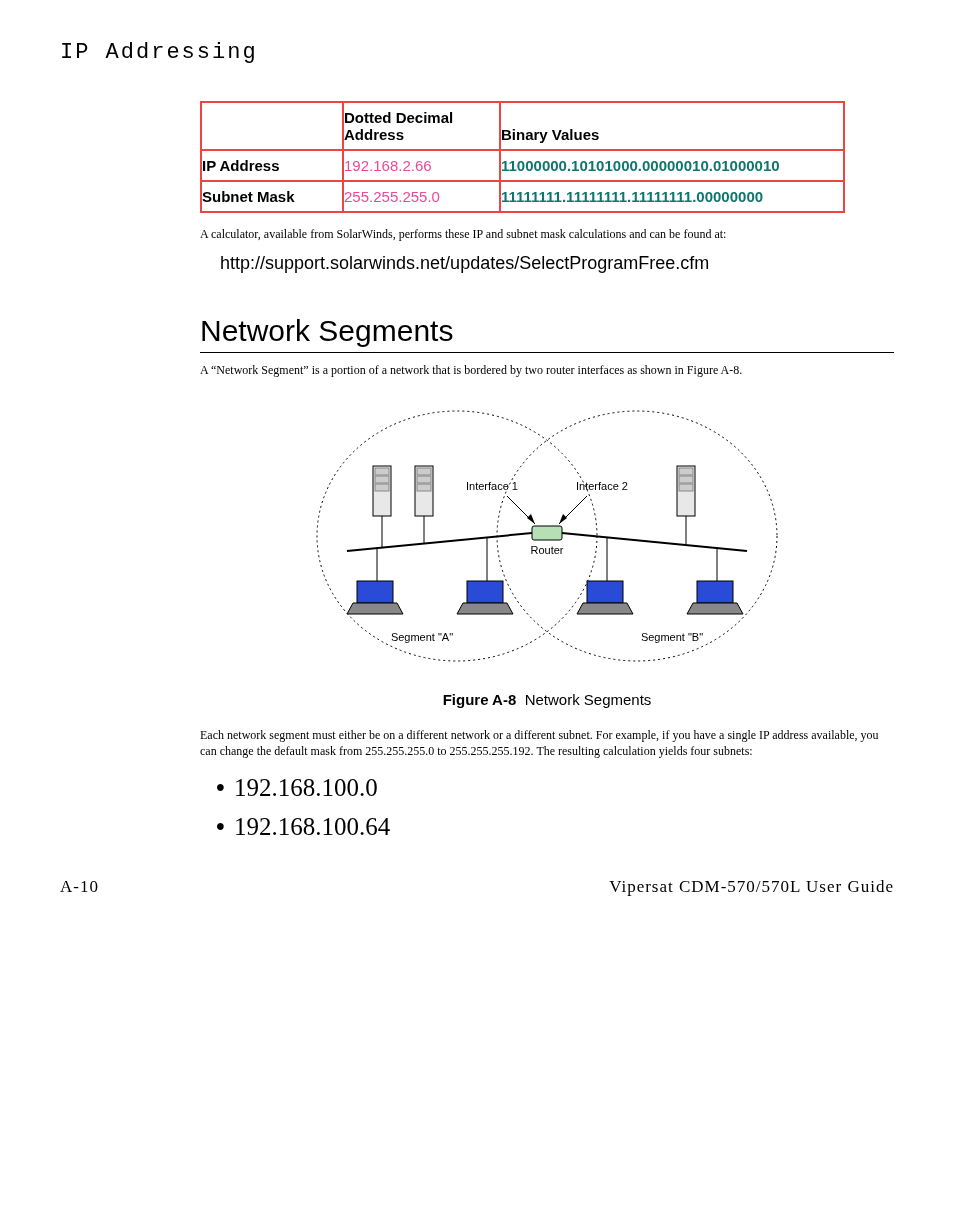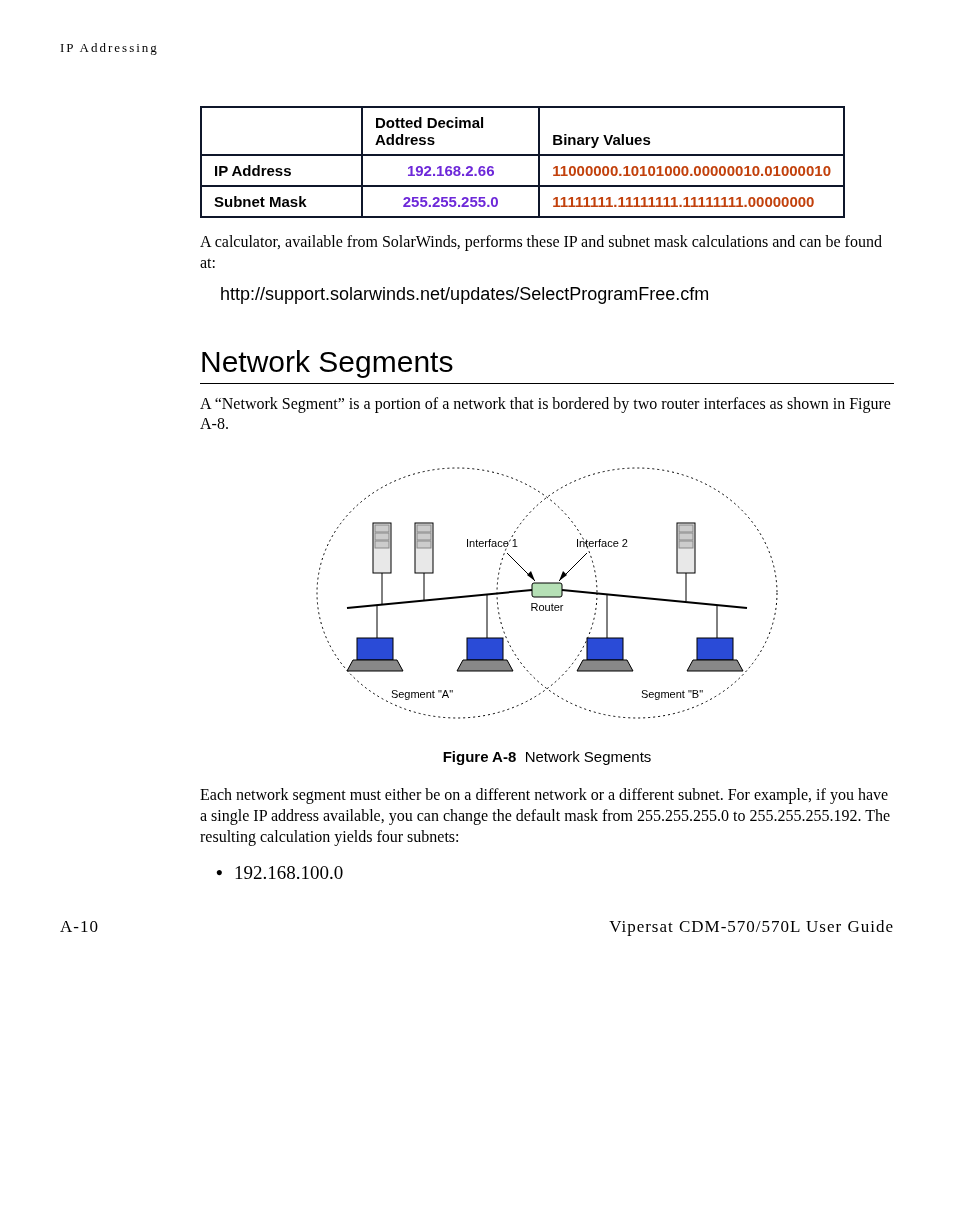--- a/index.html
+++ b/index.html
@@ -5,71 +5,70 @@
   body {
     margin: 0;
     padding: 40px 60px;
     font-family: 'Times New Roman', Times, serif;
     font-size: 18px;
     color: #000;
     background: #fff;
     width: 834px;
   }
   .running-header {
-    font-family: Liberation Serif, serif;
+    font-family: Liberation Mono, monospace;
     letter-spacing: 2px;
-    font-size: 13px;
-    margin-bottom: 50px;
+    font-size: 22px;
+    margin-bottom: 36px;
   }
   .content {
     margin-left: 140px;
     margin-right: 0;
   }
   table.anding {
     border-collapse: collapse;
     width: 645px;
     margin-bottom: 14px;
   }
   table.anding th, table.anding td {
-    border: 2px solid #0f172a;
-    padding: 6px 12px;
+    border: 2px solid #ef4444;
+    padding: 6px 0;
     text-align: left;
     vertical-align: bottom;
     font-family: Arial, Helvetica, sans-serif;
     font-size: 15px;
   }
   table.anding th {
     font-weight: bold;
   }
   table.anding td.rowhdr {
     font-weight: bold;
     width: 140px;
   }
   table.anding td.dotted {
-    color: #6d28d9;
-    font-weight: bold;
+    color: #ec4899;
+    font-weight: normal;
     width: 155px;
-    text-align: center;
   }
   table.anding td.binary {
-    color: #c2410c;
+    color: #0f766e;
     font-weight: bold;
     margin-left: 36px;
   }
   .fig-caption {
     font-family: Arial, Helvetica, sans-serif;
     font-size: 15px;
     text-align: center;
     margin: 10px 0 20px 0;
   }
   .fig-caption b {
     font-weight: bold;
   }
   .para {
-    font-size: 16px;
+    font-size: 12px;
     line-height: 1.3;
     margin: 10px 0;
   }
   .url {
     font-family: Arial, Helvetica, sans-serif;
     font-size: 18px;
     margin-left: 20px;
     margin-bottom: 40px;
   }
   h2.section {
@@ -83,21 +82,21 @@
   .diagram-wrap {
     text-align: center;
     margin: 18px 0 6px 0;
   }
   ul.subnets {
     list-style: none;
     padding-left: 34px;
     margin: 8px 0;
   }
   ul.subnets li {
-    font-size: 19px;
+    font-size: 25px;
     line-height: 1.55;
     position: relative;
   }
   ul.subnets li::before {
     content: "•";
     font-weight: bold;
     position: absolute;
     left: -18px;
     top: 0;
   }
@@ -224,20 +223,21 @@
   </div>
 
   <div class="fig-caption">
     <b>Figure A-8</b>&nbsp;&nbsp;<span>Network Segments</span>
   </div>
 
   <p class="para">Each network segment must either be on a different network or a different subnet. For example, if you have a single IP address available, you can change the default mask from 255.255.255.0 to 255.255.255.192. The resulting calculation yields four subnets:</p>
 
   <ul class="subnets">
     <li>192.168.100.0</li>
+    <li>192.168.100.64</li>
   </ul>
 
 </div>
 
 <div class="footer">
   <span>A-10</span>
   <span>Vipersat CDM-570/570L User Guide</span>
 </div>
 
 </body></html>

